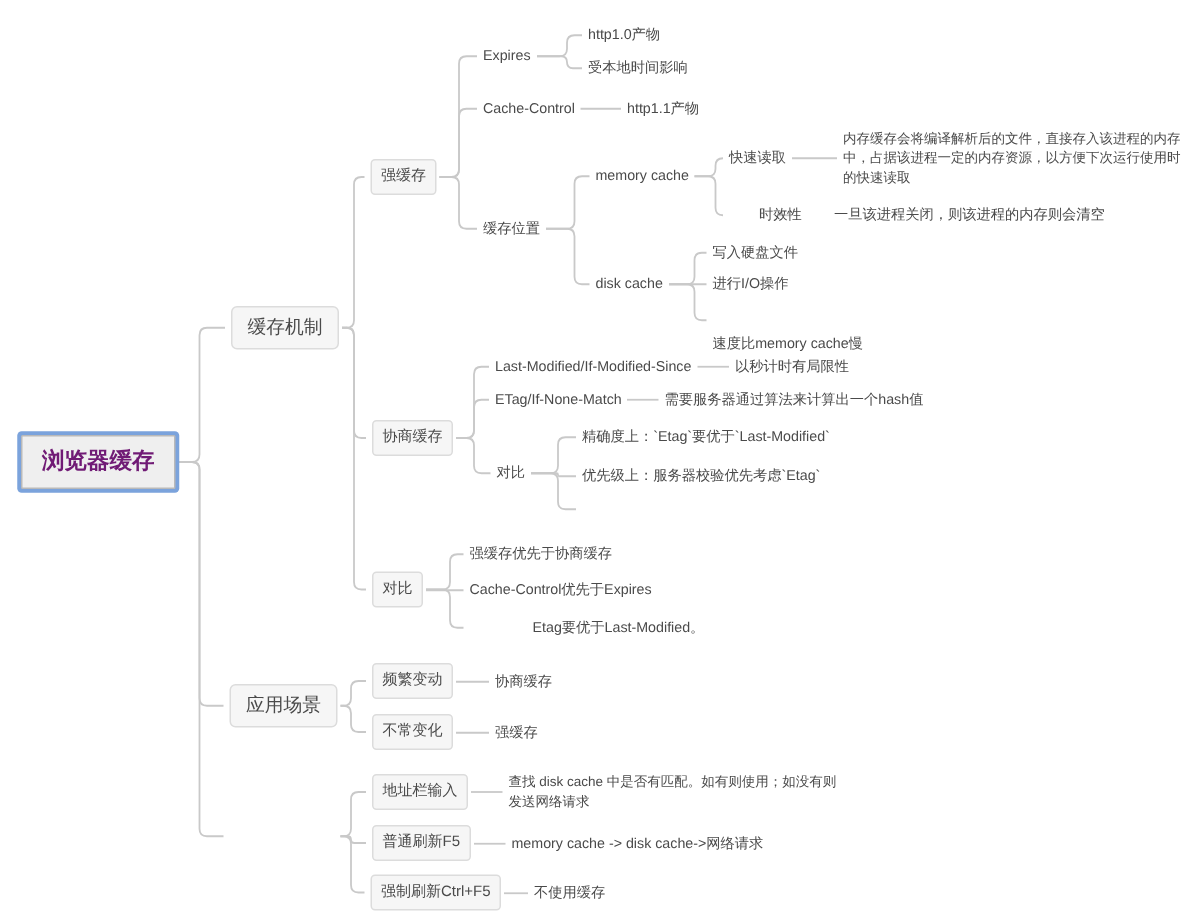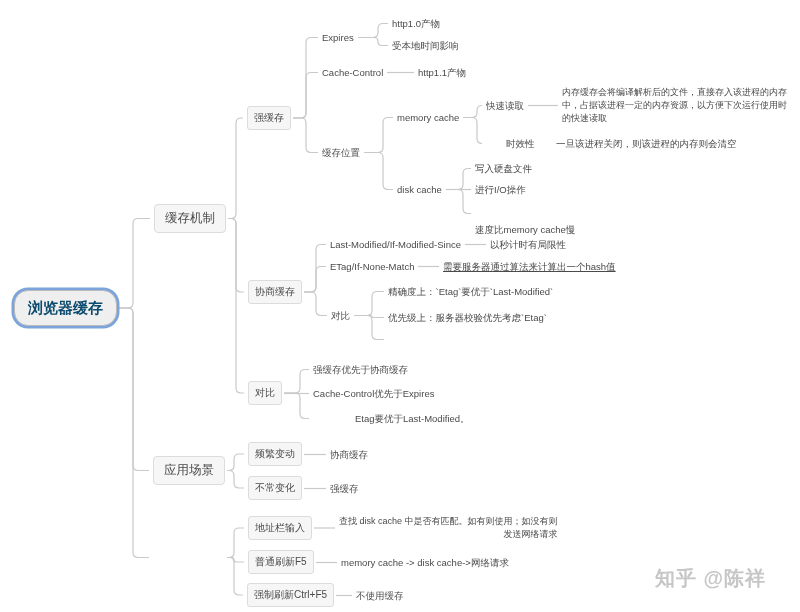--- a/index.html
+++ b/index.html
@@ -13,24 +13,24 @@
   #connector-svg{position:absolute;left:0;top:0;z-index:0;}
   #connector-svg path{fill:none;stroke:var(--connector,#c9c9c9);stroke-width:1.2;}
   .node{
     position:absolute;z-index:1;
     white-space:nowrap;
     color:var(--text,#4a4a4a);
     line-height:13px;
   }
   .kind-root{
     font-size:15px;font-weight:bold;line-height:18px;
-    color:#0c4a6e;
+    color:#701a75;
     background:var(--root-fill,#efefef);
     border:1px solid var(--root-border,#b9b9b9);
-    border-radius:14px;
+    border-radius:1px;
     padding:8px 13px;
     box-shadow:0 0 0 2.5px var(--selection-ring,#7ba3dc);
   }
   .kind-section{
     font-size:12.5px;line-height:15px;
     color:#4a4a4a;
     background:var(--node-fill,#f6f6f6);
     border:1px solid var(--node-border,#dcdcdc);
     border-radius:4px;
     padding:6px 10px;
@@ -93,21 +93,20 @@
       <path d="M 304 454.5 L 326 454.5"></path>
       <path d="M 227 470.5 L 229 470.5 Q 234 470.5 234 475.5 L 234 483 Q 234 488 239 488 L 244 488"></path>
       <path d="M 304 488.5 L 326 488.5"></path>
       <path d="M 227 557.5 L 229 557.5 Q 234 557.5 234 552.5 L 234 533 Q 234 528 239 528 L 244 528"></path>
       <path d="M 314 528 L 335 528"></path>
       <path d="M 227 557.5 L 231.75 557.5 Q 234 557.5 234 559.75 L 234 559.75 Q 234 562 236.25 562 L 244 562"></path>
       <path d="M 316 562.5 L 337 562.5"></path>
       <path d="M 227 557.5 L 229 557.5 Q 234 557.5 234 562.5 L 234 590 Q 234 595 239 595 L 243 595"></path>
       <path d="M 336 595.5 L 352 595.5"></path>
     </svg>
-  <div id="watermark">知乎 @陈祥</div>
 <div class="node kind-root" style="left: 14px; top: 290px;">浏览器缓存</div>
     <div class="node kind-section" style="left: 154px; top: 204px;">缓存机制</div>
     <div class="node kind-section" style="left: 153px; top: 456px;">应用场景</div>
     <div class="node kind-box" style="left: 247px; top: 106px;">强缓存</div>
     <div class="node kind-box" style="left: 248px; top: 280px;">协商缓存</div>
     <div class="node kind-box" style="left: 248px; top: 381px;">对比</div>
     <div class="node kind-plain" style="left: 322px; top: 31px;">Expires</div>
     <div class="node kind-plain" style="left: 322px; top: 66px; text-align: center;">Cache-Control</div>
     <div class="node kind-plain" style="left: 322px; top: 146px;">缓存位置</div>
     <div class="node kind-plain" style="left: 392px; top: 17px;">http1.0产物</div>
@@ -120,31 +119,31 @@
 中，占据该进程一定的内存资源，以方便下次运行使用时
 的快速读取</div>
     <div class="node kind-plain" style="left: 506px; top: 137px;">时效性</div>
     <div class="node kind-plain" style="left: 532px; top: 137px; margin-left: 24px;">一旦该进程关闭，则该进程的内存则会清空</div>
     <div class="node kind-plain" style="left: 475px; top: 162px;">写入硬盘文件</div>
     <div class="node kind-plain" style="left: 475px; top: 183px;">进行I/O操作</div>
     <div class="node kind-plain" style="left: 475px; top: 207px; margin-top: 16px;">速度比memory cache慢</div>
     <div class="node kind-plain" style="left: 330px; top: 238px;">Last-Modified/If-Modified-Since</div>
     <div class="node kind-plain" style="left: 490px; top: 238px;">以秒计时有局限性</div>
     <div class="node kind-plain" style="left: 330px; top: 260px;">ETag/If-None-Match</div>
-    <div class="node kind-plain" style="left: 443px; top: 260px; text-decoration: underline;">需要服务器通过算法来计算出一个hash值</div>
+    <div class="node kind-plain" style="left: 443px; top: 260px;">需要服务器通过算法来计算出一个hash值</div>
     <div class="node kind-plain" style="left: 331px; top: 309px;">对比</div>
     <div class="node kind-plain" style="left: 388px; top: 285px;">精确度上：`Etag`要优于`Last-Modified`</div>
     <div class="node kind-plain" style="left: 388px; top: 311px;">优先级上：服务器校验优先考虑`Etag`</div>
     <div class="node kind-plain" style="left: 313px; top: 363px;">强缓存优先于协商缓存</div>
     <div class="node kind-plain" style="left: 313px; top: 387px;">Cache-Control优先于Expires</div>
     <div class="node kind-plain" style="left: 313px; top: 412px; padding-left: 42px;">Etag要优于Last-Modified。</div>
     <div class="node kind-box" style="left: 248px; top: 442px;">频繁变动</div>
     <div class="node kind-plain" style="left: 330px; top: 448px;">协商缓存</div>
     <div class="node kind-box" style="left: 248px; top: 476px;">不常变化</div>
     <div class="node kind-plain" style="left: 330px; top: 482px;">强缓存</div>
     <div class="node kind-box" style="left: 248px; top: 516px;">地址栏输入</div>
-    <div class="node kind-para" style="left: 339px; top: 515px; text-align: right;">查找 disk cache 中是否有匹配。如有则使用；如没有则
+    <div class="node kind-para" style="left: 339px; top: 515px;">查找 disk cache 中是否有匹配。如有则使用；如没有则
 发送网络请求</div>
     <div class="node kind-box" style="left: 248px; top: 550px;">普通刷新F5</div>
     <div class="node kind-plain" style="left: 341px; top: 556px;">memory cache -&gt; disk cache-&gt;网络请求</div>
     <div class="node kind-box" style="left: 247px; top: 583px;">强制刷新Ctrl+F5</div>
     <div class="node kind-plain" style="left: 356px; top: 589px;">不使用缓存</div>
   </div>
 
 </body></html>

